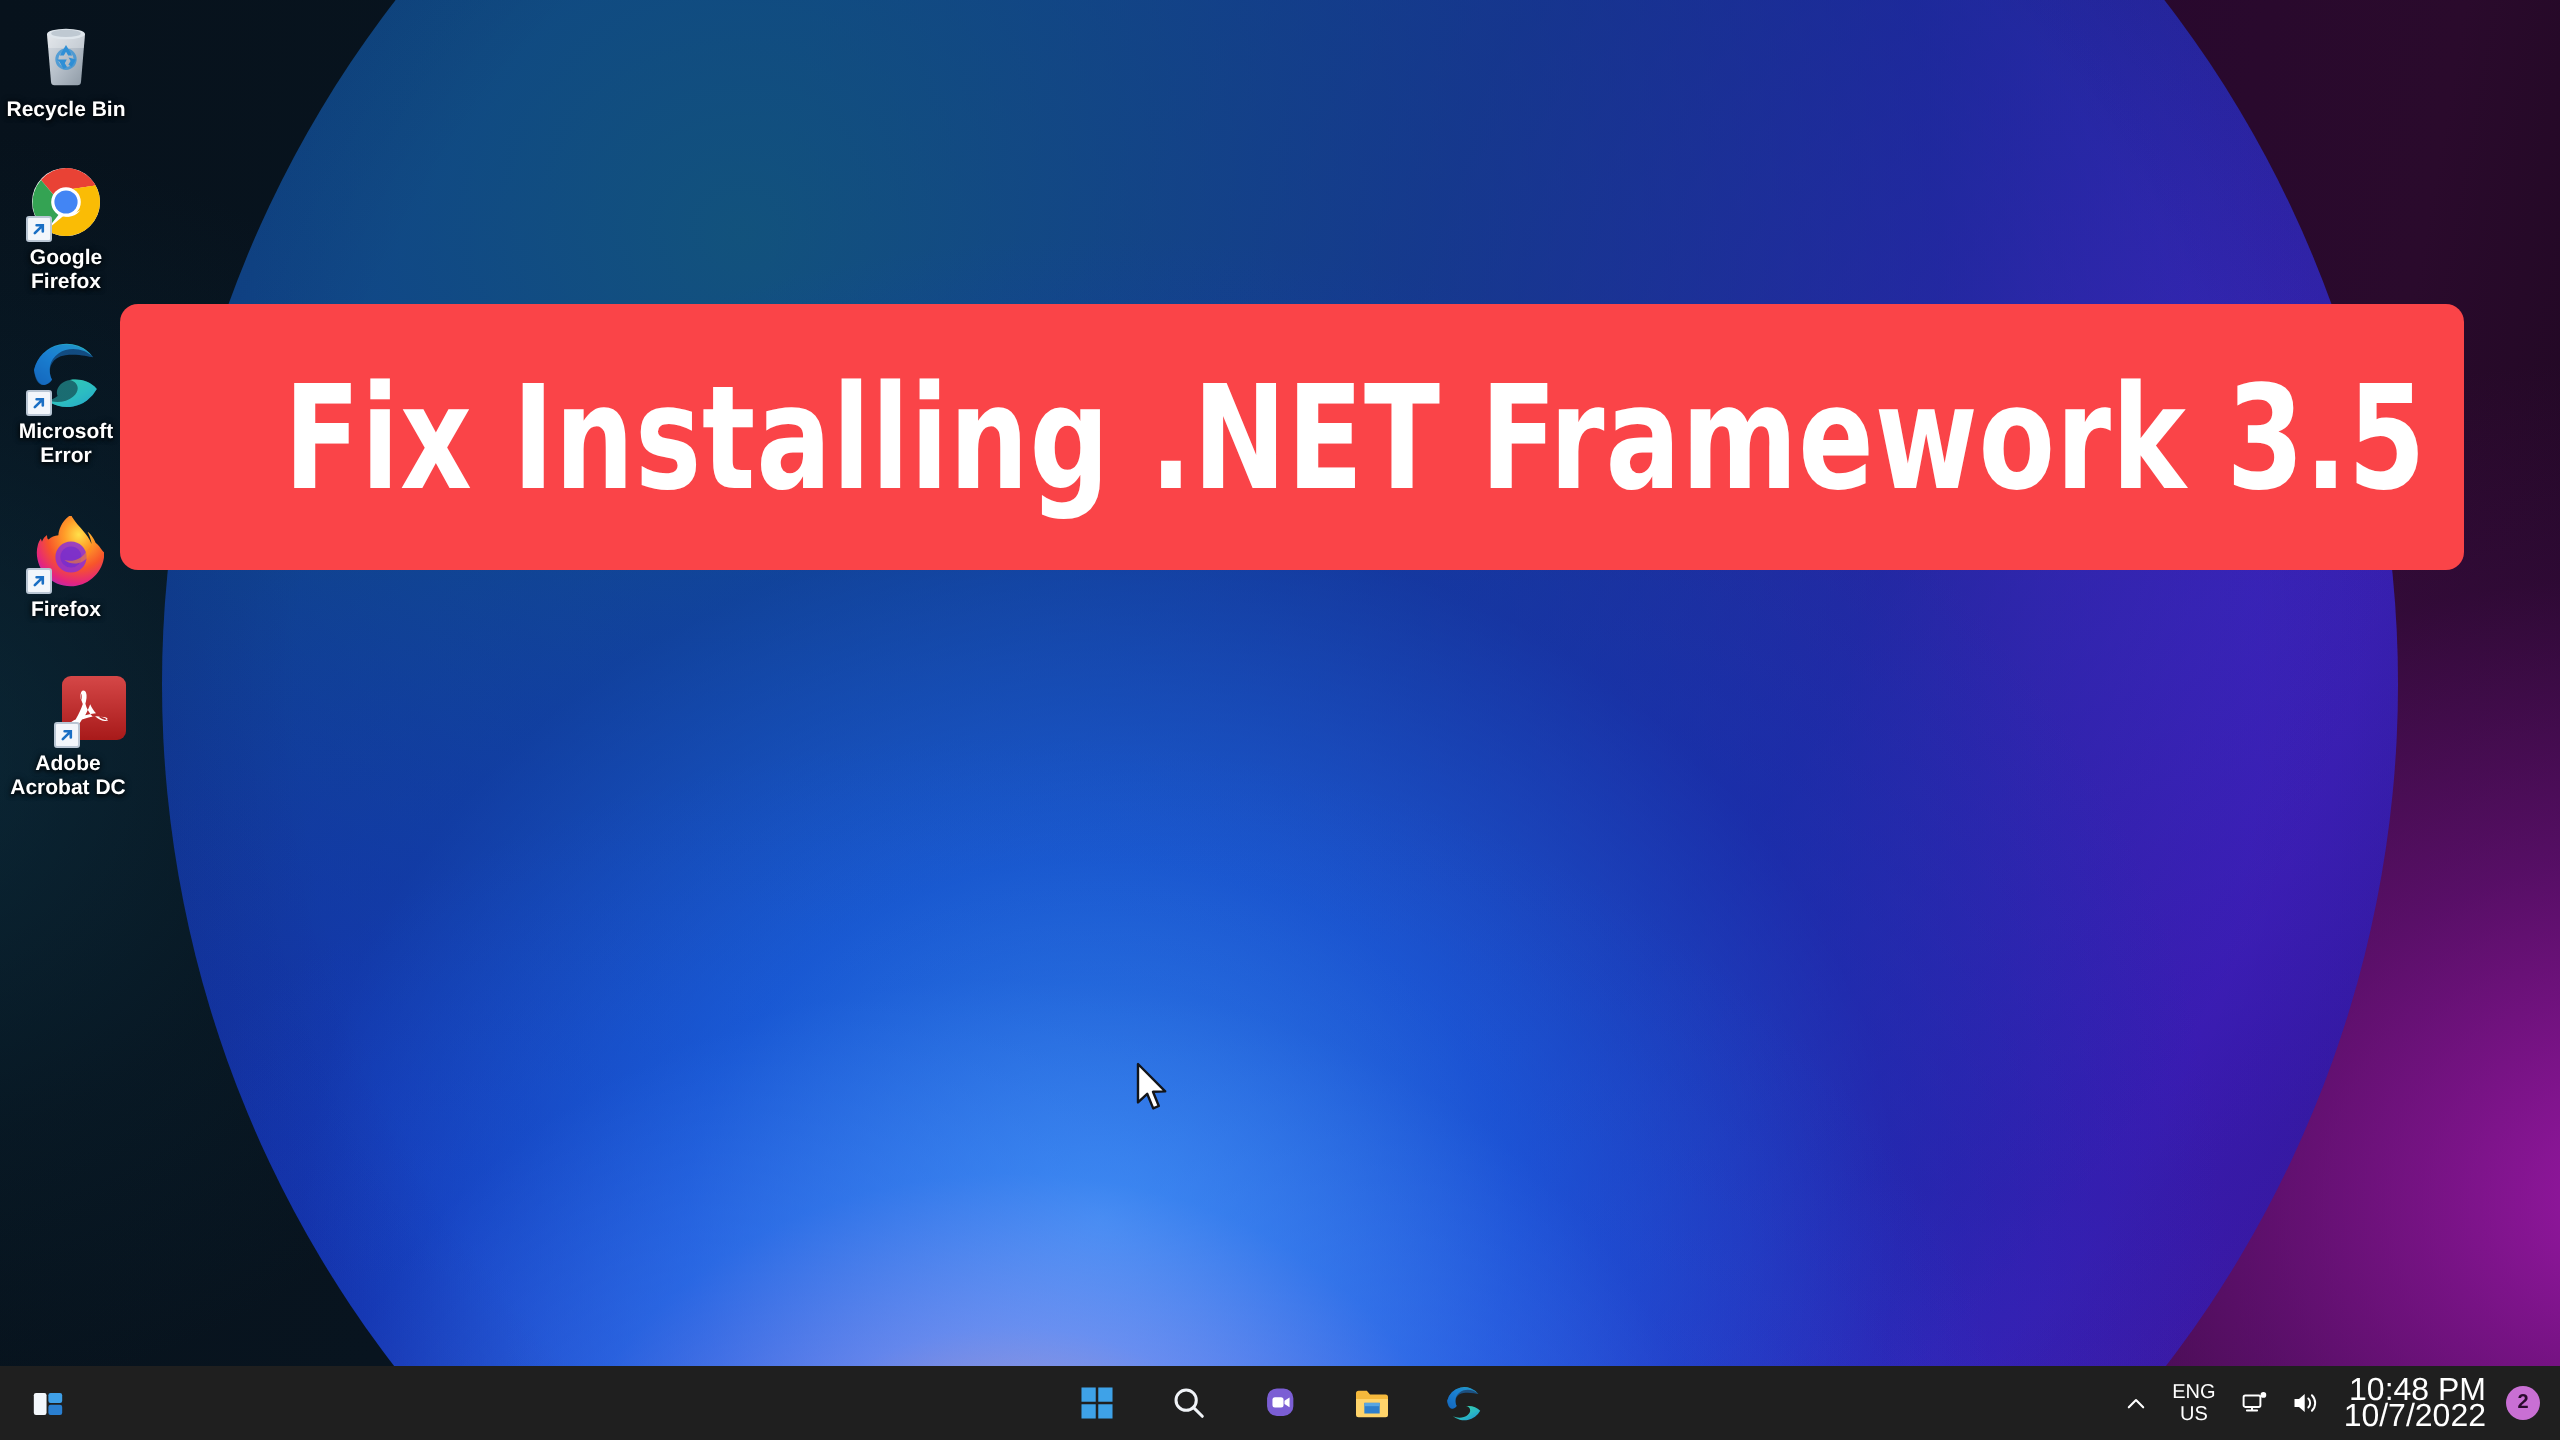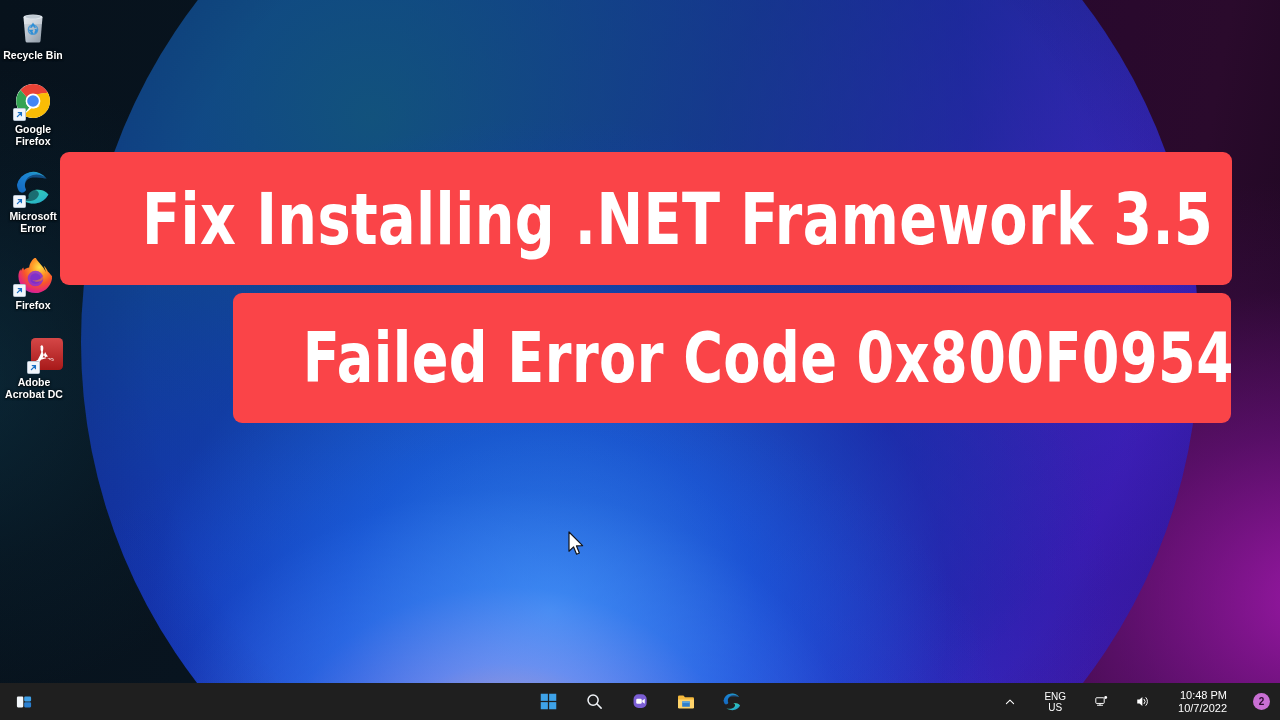--- a/index.html
+++ b/index.html
@@ -230,33 +230,33 @@
     border-radius:4px;
     cursor:default;
   }
   #tb-center {
     position:absolute; left:0; right:0;
     display:flex; align-items:center; justify-content:center;
     gap:6px;
   }
   #tray {
     position:absolute; right:6px; top:0; height:37px;
-    display:flex; align-items:center; gap:16px;
+    display:flex; align-items:center; gap:0px;
     color:#fff;
   }
   .tray-item {
     height:33px; display:flex; align-items:center; justify-content:center;
     padding:0 5px; border-radius:4px;
   }
   .tray-lang {
     font-size:10px; line-height:11px; text-align:center;
     color:#ffffff; padding:0 7px;
   }
   .tray-clock {
-    font-size:11px; line-height:13px; text-align:right;
+    font-size:16px; line-height:13px; text-align:right;
     color:#ffffff; padding:0 7px;
   }
   .tray-badge {
     width:17px; height:17px; border-radius:50%;
     background:#c96fd4;
     color:#2a0a2e;
     font-size:10px; font-weight:700;
     display:flex; align-items:center; justify-content:center;
     margin-left:3px; margin-right:4px;
   }
@@ -399,23 +399,20 @@
         </span>
       </div>
       <div class="di-label">Adobe Acrobat DC</div>
     </div>
 
   </div>
 
   <div class="banner" id="banner-title">
     <div class="banner-text">Fix Installing .NET Framework 3.5</div>
   </div>
-  <div class="banner" id="banner-error">
-    <div class="banner-text">Failed Error Code 0x800F0954</div>
-  </div>
 
   <div id="cursor">
     <svg viewBox="0 0 20 28" width="20" height="28">
       <path d="M3 2 L3 21.2 L7.6 16.9 L10.6 24.2 L13.4 23.0 L10.5 15.9 L16.6 15.7 Z" fill="#ffffff" stroke="#13151a" stroke-width="1.2" stroke-linejoin="round"></path>
     </svg>
   </div>
 </div>
 
 <div id="taskbar">
 

